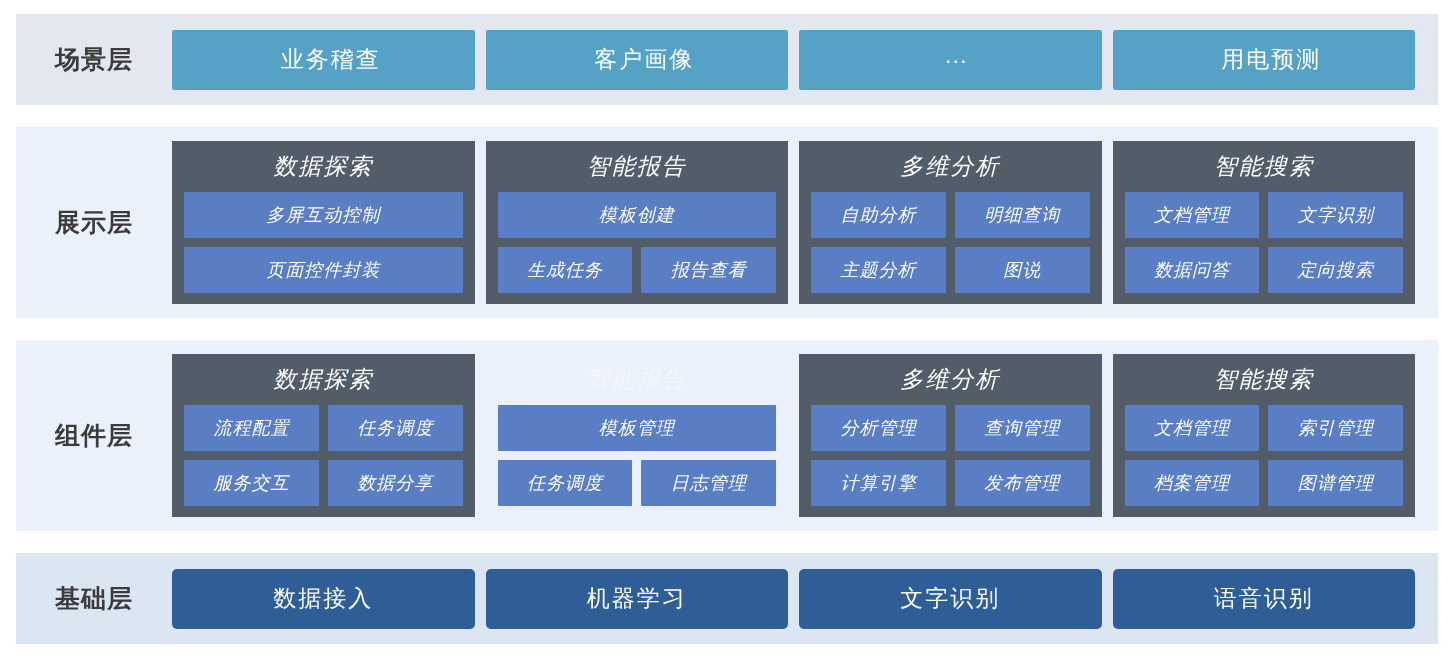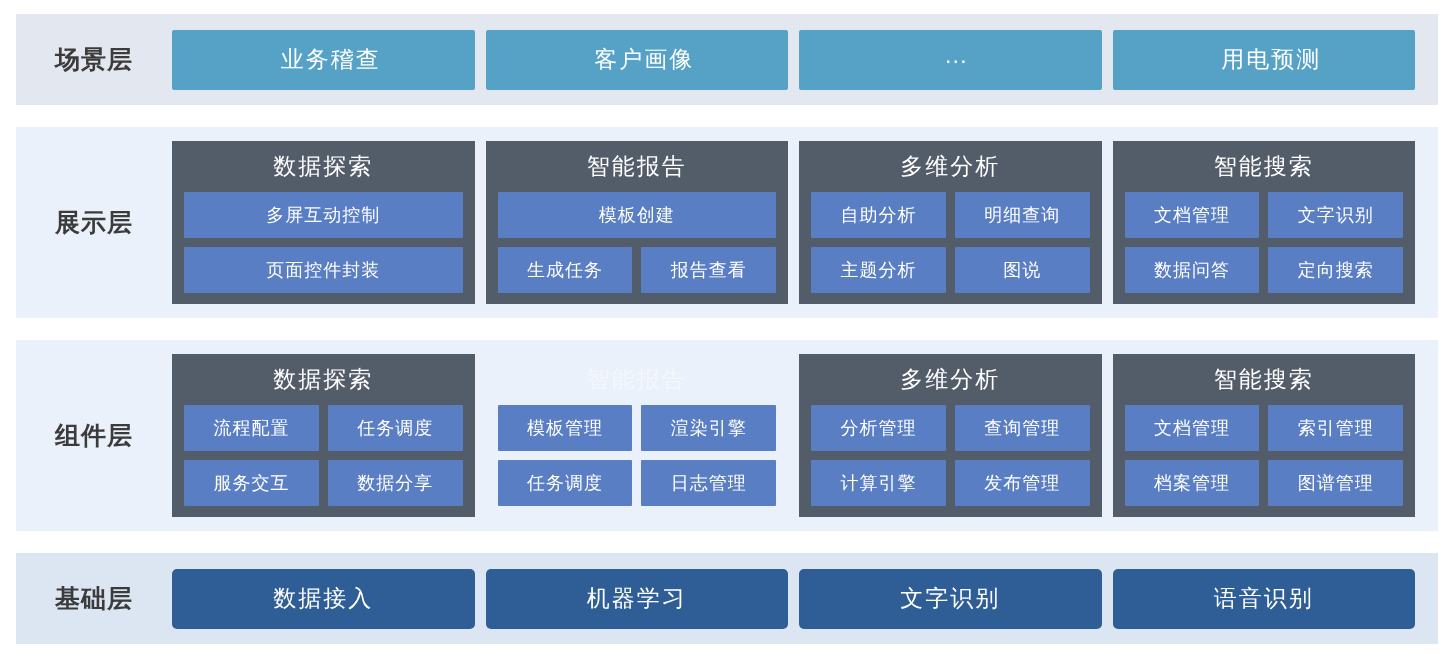--- a/index.html
+++ b/index.html
@@ -88,20 +88,21 @@
     font-size: 24px;
     letter-spacing: 4px;
     padding-bottom: 10px;
   }
 
   
   .band-present .cols,
   .band-component .cols {
     gap: 11px;
     padding: 14px 23px 14px 0;
+    font-style: italic;
   }
   .card {
     flex: 1 1 0;
     background: #535c69;
     display: flex;
     flex-direction: column;
     align-items: stretch;
     padding: 6px 12px 12px 12px;
     box-sizing: border-box;
   }
@@ -240,21 +241,20 @@
             <div class="chip">数据分享</div>
           </div>
         </div>
       </div>
 
       <div class="card ghost">
         <div class="card-title">智能报告</div>
         <div class="chip-grid">
           <div class="chip-row">
             <div class="chip">模板管理</div>
-            <div class="chip">渲染引擎</div>
           </div>
           <div class="chip-row">
             <div class="chip">任务调度</div>
             <div class="chip">日志管理</div>
           </div>
         </div>
       </div>
 
       <div class="card">
         <div class="card-title">多维分析</div>

